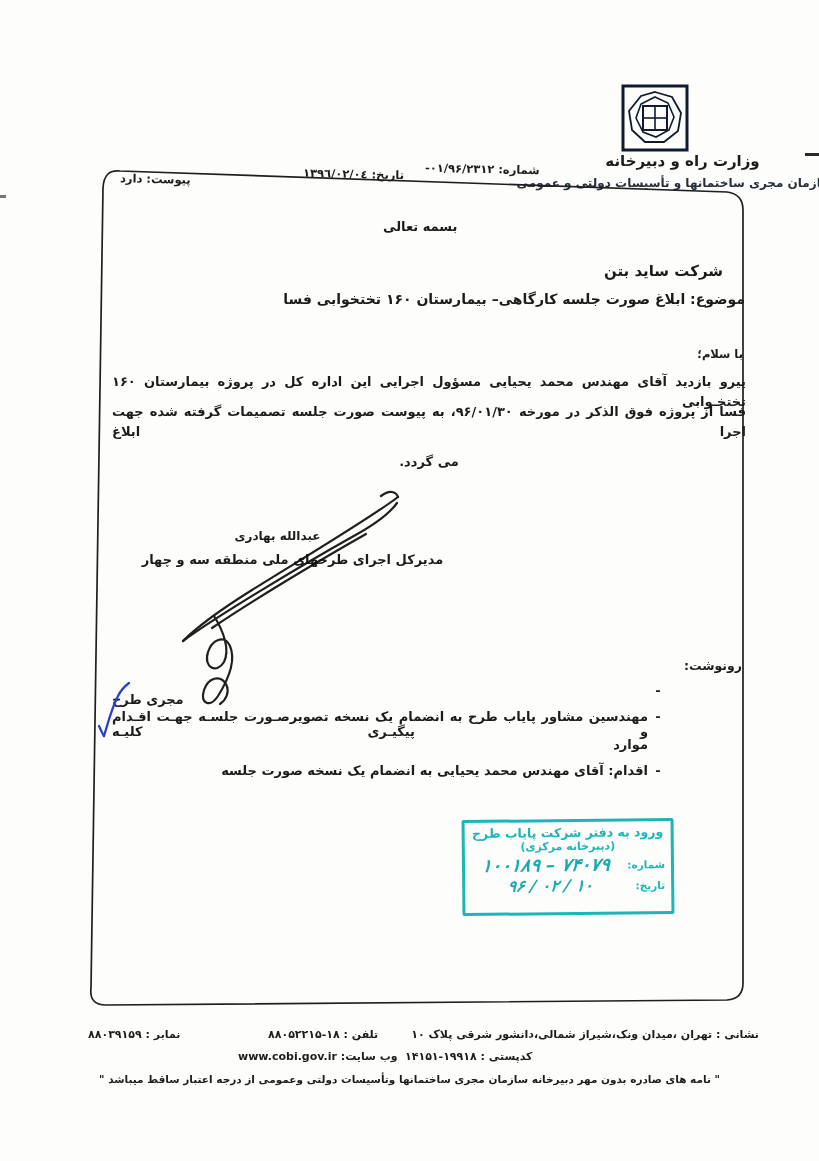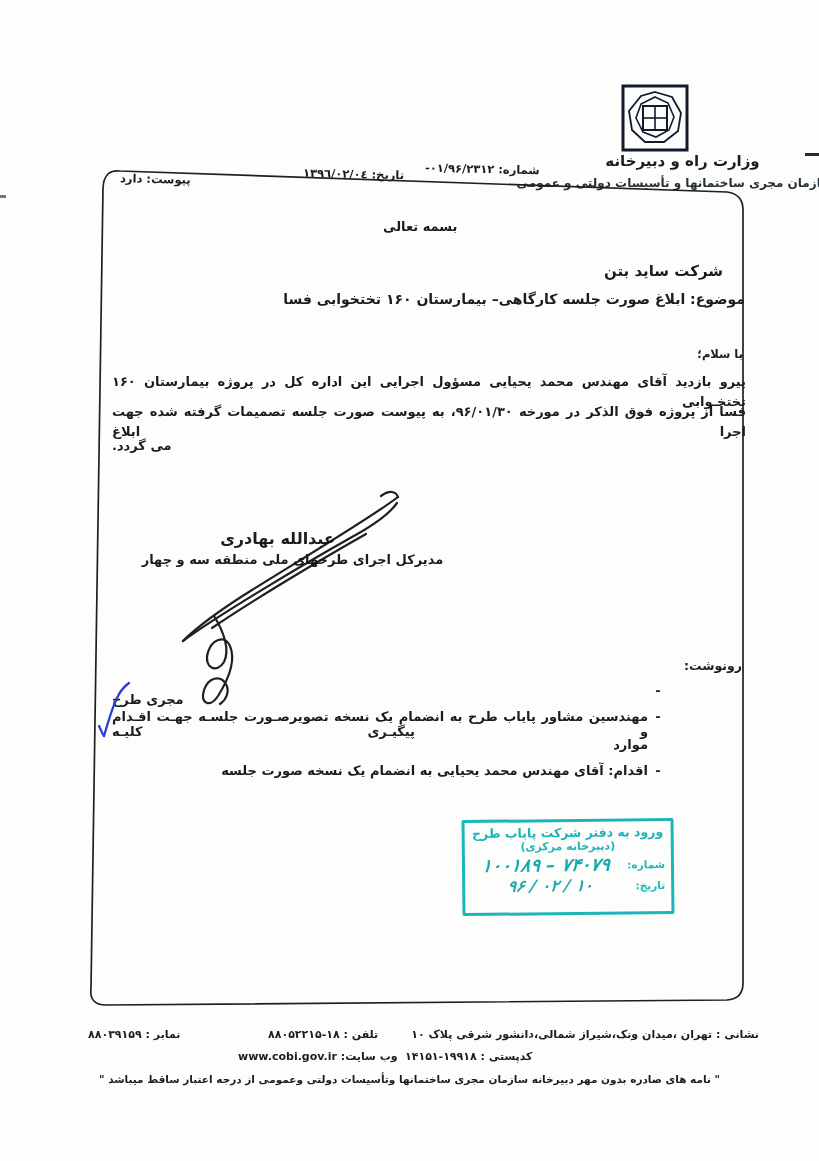--- a/index.html
+++ b/index.html
@@ -27,23 +27,23 @@
   .f-att{left:120px;top:172px;}
 
   
   .besmeleh{left:383px;top:219px;font-size:13px;font-weight:bold;}
   .recipient{right:96px;top:262px;font-size:15px;font-weight:bold;}
   .subject{right:74px;top:291px;font-size:14px;font-weight:bold;}
   .salutation{right:76px;top:347px;font-size:11.5px;font-weight:bold;}
   .bodyline{left:112px;width:634px;font-size:13px;font-weight:bold;line-height:20px;direction:rtl;}
   .bl1{top:372px;text-align:justify;text-align-last:justify;}
   .bl2{top:402px;text-align:justify;text-align-last:justify;}
-  .bl3{top:436px;text-align:left;}
+  .bl3{top:452px;text-align:center;}
 
-  .signer-name{left:165px;top:529px;width:225px;font-size:16px;font-weight:bold;}
+  .signer-name{left:165px;top:529px;width:225px;font-size:12px;font-weight:bold;}
   .signer-title{left:125px;top:552px;width:335px;font-size:13px;font-weight:bold;}
 
   
   .cc-label{right:77px;top:658px;font-size:12.5px;font-weight:bold;text-align:right;}
   .cc-dash{left:652px;width:12px;font-size:13px;font-weight:bold;text-align:center;}
   .d1{top:683px}.d2{top:709px}.d3{top:763px}
   .ccline{left:112px;width:536px;font-size:13px;font-weight:bold;direction:rtl;}
   .c1{top:683px;text-align:left;margin-top:9px;}
   .c2{top:709px;text-align:justify;text-align-last:justify;}
   .c2b{top:737px;text-align:right;}

